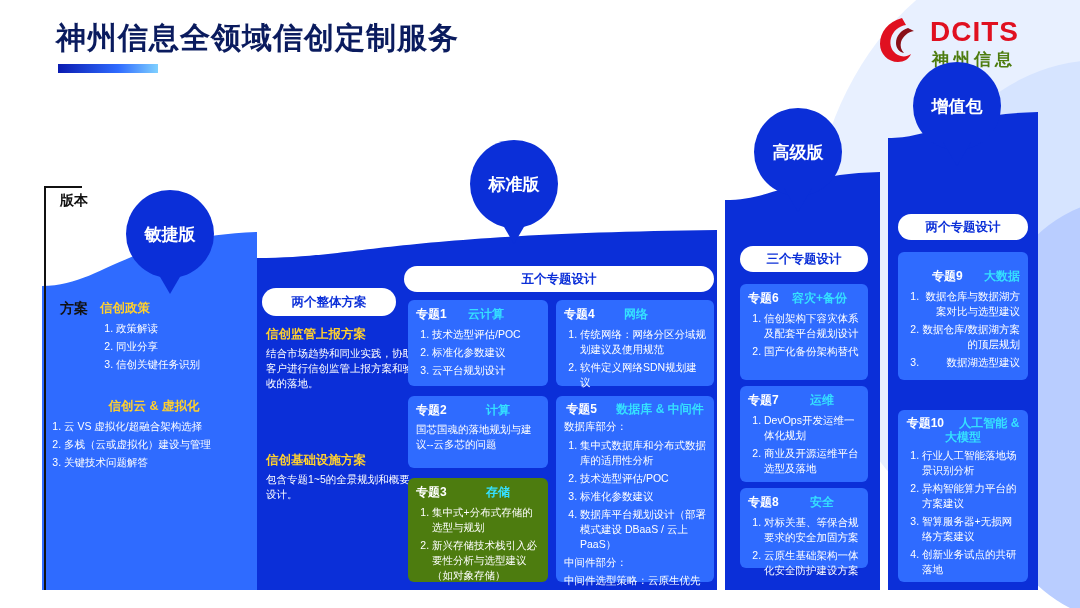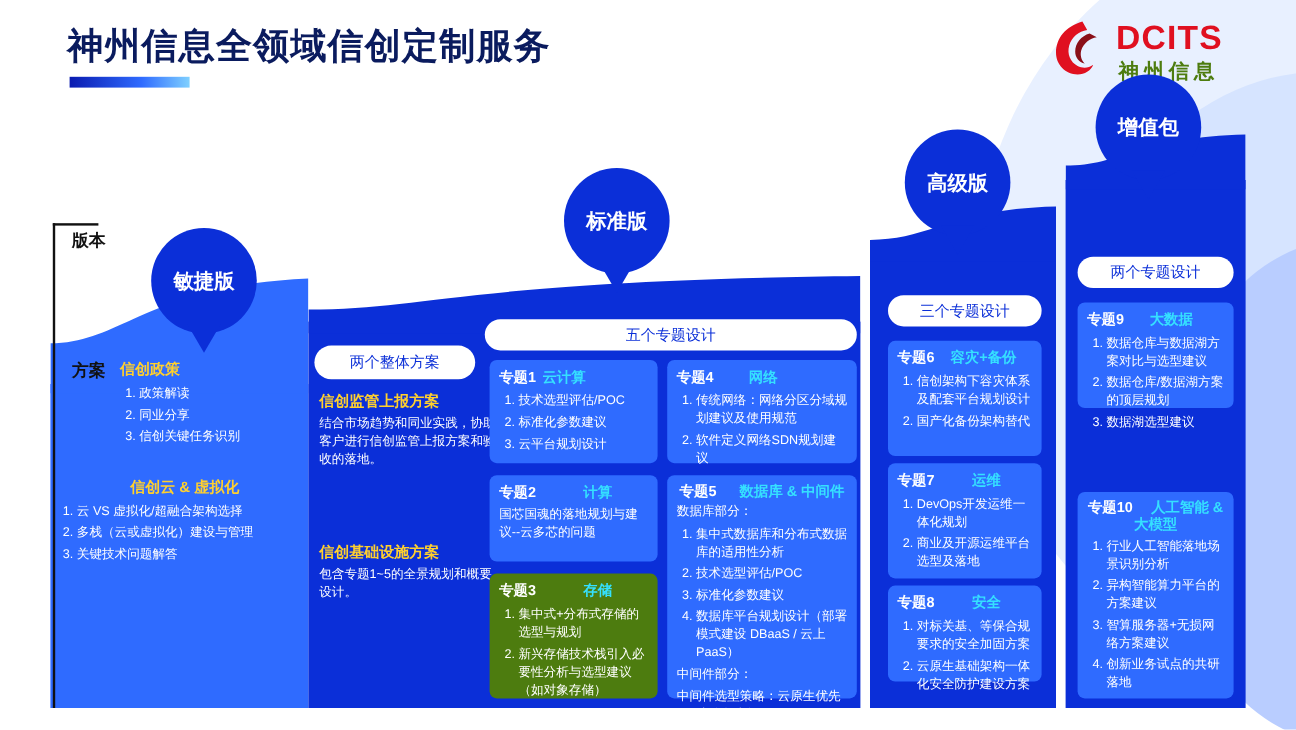--- a/index.html
+++ b/index.html
@@ -46,21 +46,21 @@
   .axis-line{position:absolute;background:#111;}
 
   
   .card{position:absolute;border-radius:6px;}
   .card-title{font-size:12.5px;font-weight:bold;color:#ffffff;}
   .ol{margin:4px 0 0 0;padding:0 0 0 16px;}
   .ol li{font-size:10.5px;line-height:15px;color:#ffffff;margin-bottom:3px;}
   .ptxt{font-size:10.5px;line-height:15px;color:#ffffff;margin:3px 0 0 0;}
 
   .hdr-pill{position:absolute;background:#ffffff;border-radius:14px;display:flex;
-            align-items:center;justify-content:center;color:#0b2fd8;font-size:12.5px;font-weight:normal;}
+            align-items:center;justify-content:center;color:#0b2fd8;font-size:12.5px;font-weight:bold;}
 
   .subject{font-size:12px;font-weight:bold;color:#ffffff;}
   .subject .cy{color:#35e0ff;}
   .yellow{color:#ffd02e;}
 </style>
 </head>
 <body>
 
 <div class="stage">
 
@@ -148,21 +148,21 @@
   <div class="card" style="left:266px;top:452px;width:148px;">
     <div class="card-title yellow">信创基础设施方案</div>
     <p class="ptxt">包含专题1~5的全景规划和概要设计。</p>
   </div>
 
   <div class="hdr-pill" style="left:404px;top:266px;width:310px;height:26px;">五个专题设计</div>
 
   <div class="card" style="left:408px;top:300px;width:140px;height:86px;background:#2f6bff;padding:6px 8px;box-sizing:border-box;">
     <div class="subject">
       <span>专题1</span>
-      <span class="cy" style="margin-left:2px;">云计算</span>
+      <span class="cy" style="margin-left:18px;">云计算</span>
     </div>
     <ol class="ol">
       <li>技术选型评估/POC</li>
       <li>标准化参数建议</li>
       <li>云平台规划设计</li>
     </ol>
   </div>
 
   <div class="card" style="left:556px;top:300px;width:158px;height:86px;background:#2f6bff;padding:6px 8px;box-sizing:border-box;">
     <div class="subject">
@@ -240,21 +240,21 @@
       <span class="cy" style="margin-left:28px;">安全</span>
     </div>
     <ol class="ol">
       <li>对标关基、等保合规要求的安全加固方案</li>
       <li>云原生基础架构一体化安全防护建设方案</li>
     </ol>
   </div>
 
   <div class="hdr-pill" style="left:898px;top:214px;width:130px;height:26px;">两个专题设计</div>
 
-  <div class="card" style="left:898px;top:252px;width:130px;height:88px;background:#2f6bff;padding:6px 8px;box-sizing:border-box;">
+  <div class="card" style="left:898px;top:252px;width:130px;height:128px;background:#2f6bff;padding:16px 8px;box-sizing:border-box;text-align:right;">
     <div class="subject">
       <span>专题9</span>
       <span class="cy" style="margin-left:18px;">大数据</span>
     </div>
     <ol class="ol">
       <li>数据仓库与数据湖方案对比与选型建议</li>
       <li>数据仓库/数据湖方案的顶层规划</li>
       <li>数据湖选型建议</li>
     </ol>
   </div>

